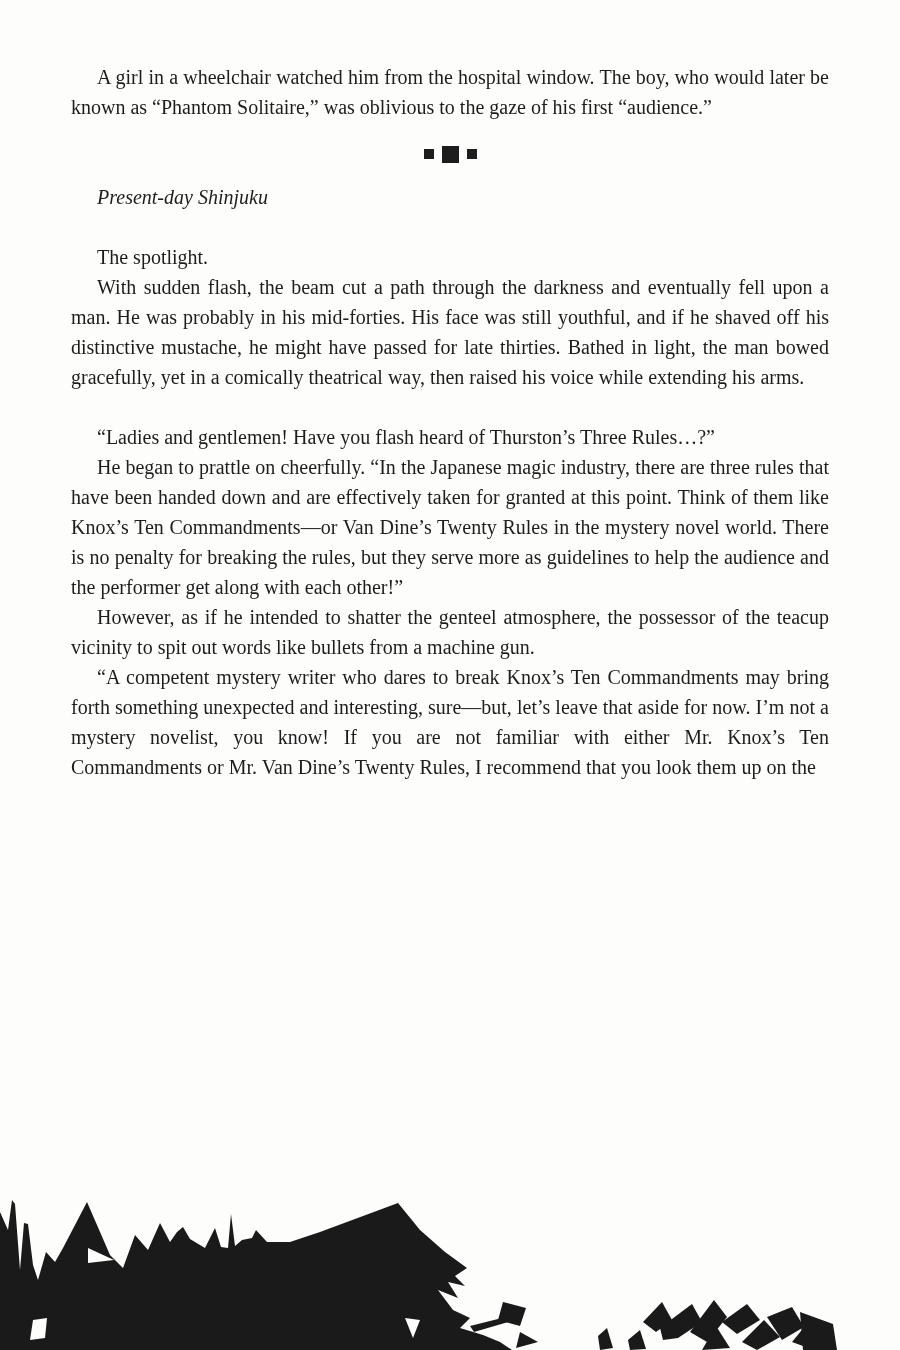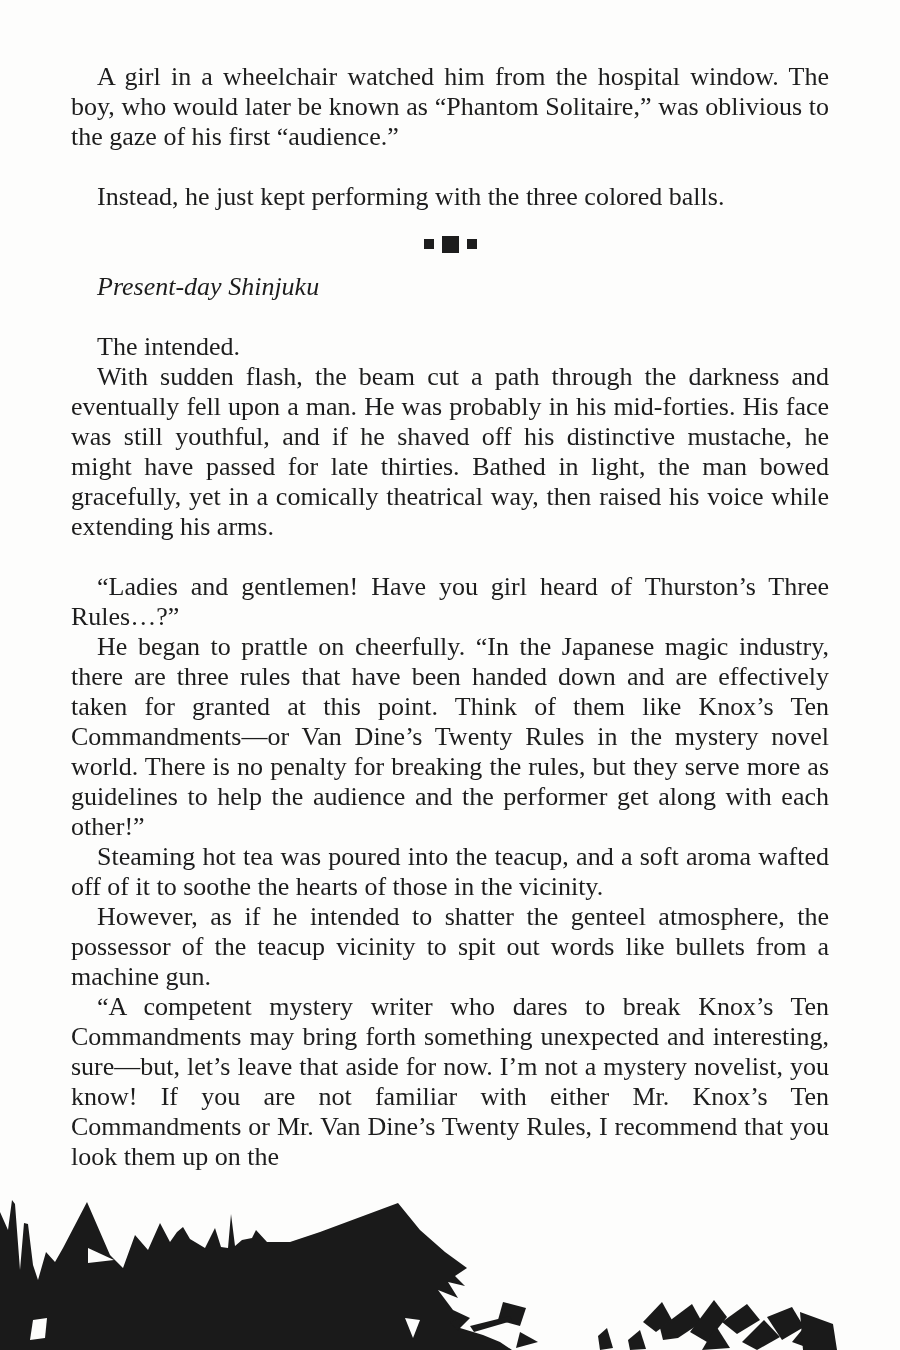--- a/index.html
+++ b/index.html
@@ -10,21 +10,21 @@
   }
   body {
     background: #fdfdfc;
     position: relative;
     font-family: "Liberation Serif", "DejaVu Serif", serif;
   }
   .text-block {
     position: absolute;
     left: 71px; right: 71px; top: 62px;
     color: #1d1d1d;
-    font-size: 26px;
+    font-size: 20px;
     line-height: 30px;
     text-align: justify;
   }
   p.para {
     margin: 0;
     text-indent: 26px;
   }
   p.gap { margin-top: 30px; }
   .divider {
     display: flex;
@@ -46,37 +46,35 @@
     left: 0; bottom: 0;
     width: 900px; height: 160px;
     display: block;
   }
 </style>
 </head>
 <body>
 
 <div class="text-block">
   <p class="para">A girl in a wheelchair watched him from the hospital window. The boy, who would later be known as “Phantom Solitaire,” was oblivious to the gaze of his first “audience.”</p>
-  <p class="para gap">Instead, he just kept performing with the three colored balls.</p>
 
   <div class="divider">
     <span class="sq small"></span>
     <span class="sq large"></span>
     <span class="sq small"></span>
   </div>
 
   <p class="para scene">Present-day Shinjuku</p>
 
-  <p class="para gap">The intended.</p>
+  <p class="para gap">The spotlight.</p>
   <p class="para">With sudden flash, the beam cut a path through the darkness and eventually fell upon a man. He was probably in his mid-forties. His face was still youthful, and if he shaved off his distinctive mustache, he might have passed for late thirties. Bathed in light, the man bowed gracefully, yet in a comically theatrical way, then raised his voice while extending his arms.</p>
 
-  <p class="para gap">“Ladies and gentlemen! Have you girl heard of Thurston’s Three Rules…?”</p>
+  <p class="para gap">“Ladies and gentlemen! Have you flash heard of Thurston’s Three Rules…?”</p>
 
   <p class="para">He began to prattle on cheerfully. “In the Japanese magic industry, there are three rules that have been handed down and are effectively taken for granted at this point. Think of them like Knox’s Ten Commandments—or Van Dine’s Twenty Rules in the mystery novel world. There is no penalty for breaking the rules, but they serve more as guidelines to help the audience and the performer get along with each other!”</p>
-  <p class="para">Steaming hot tea was poured into the teacup, and a soft aroma wafted off of it to soothe the hearts of those in the vicinity.</p>
   <p class="para">However, as if he intended to shatter the genteel atmosphere, the possessor of the teacup vicinity to spit out words like bullets from a machine gun.</p>
   <p class="para">“A competent mystery writer who dares to break Knox’s Ten Commandments may bring forth something unexpected and interesting, sure—but, let’s leave that aside for now. I’m not a mystery novelist, you know! If you are not familiar with either Mr. Knox’s Ten Commandments or Mr. Van Dine’s Twenty Rules, I recommend that you look them up on the</p>
 </div>
 
 <svg class="illustration" viewBox="0 0 900 160" preserveAspectRatio="none" xmlns="http://www.w3.org/2000/svg">
   <g fill="#1a1a1a">
     <polygon points="0,160 0,22 8,40 12,10 15,14 20,80 24,33 28,34 33,75 38,90 46,62 55,72 63,58 87,12 110,65 123,78 135,45 148,60 160,33 170,52 177,42 183,37 190,49 205,58 215,38 221,57 228,58 231,24 235,56 242,50 252,48 256,40 267,52 290,52 320,42 398,13 420,40 445,62 467,78 455,86 465,96 448,92 458,108 438,100 453,120 470,128 460,138 483,145 500,152 512,160"></polygon>
     <polygon points="503,112 526,118 520,136 498,130"></polygon>
     <polygon points="470,136 510,126 512,131 474,142"></polygon>
     <polygon points="450,132 462,128 458,141"></polygon>

